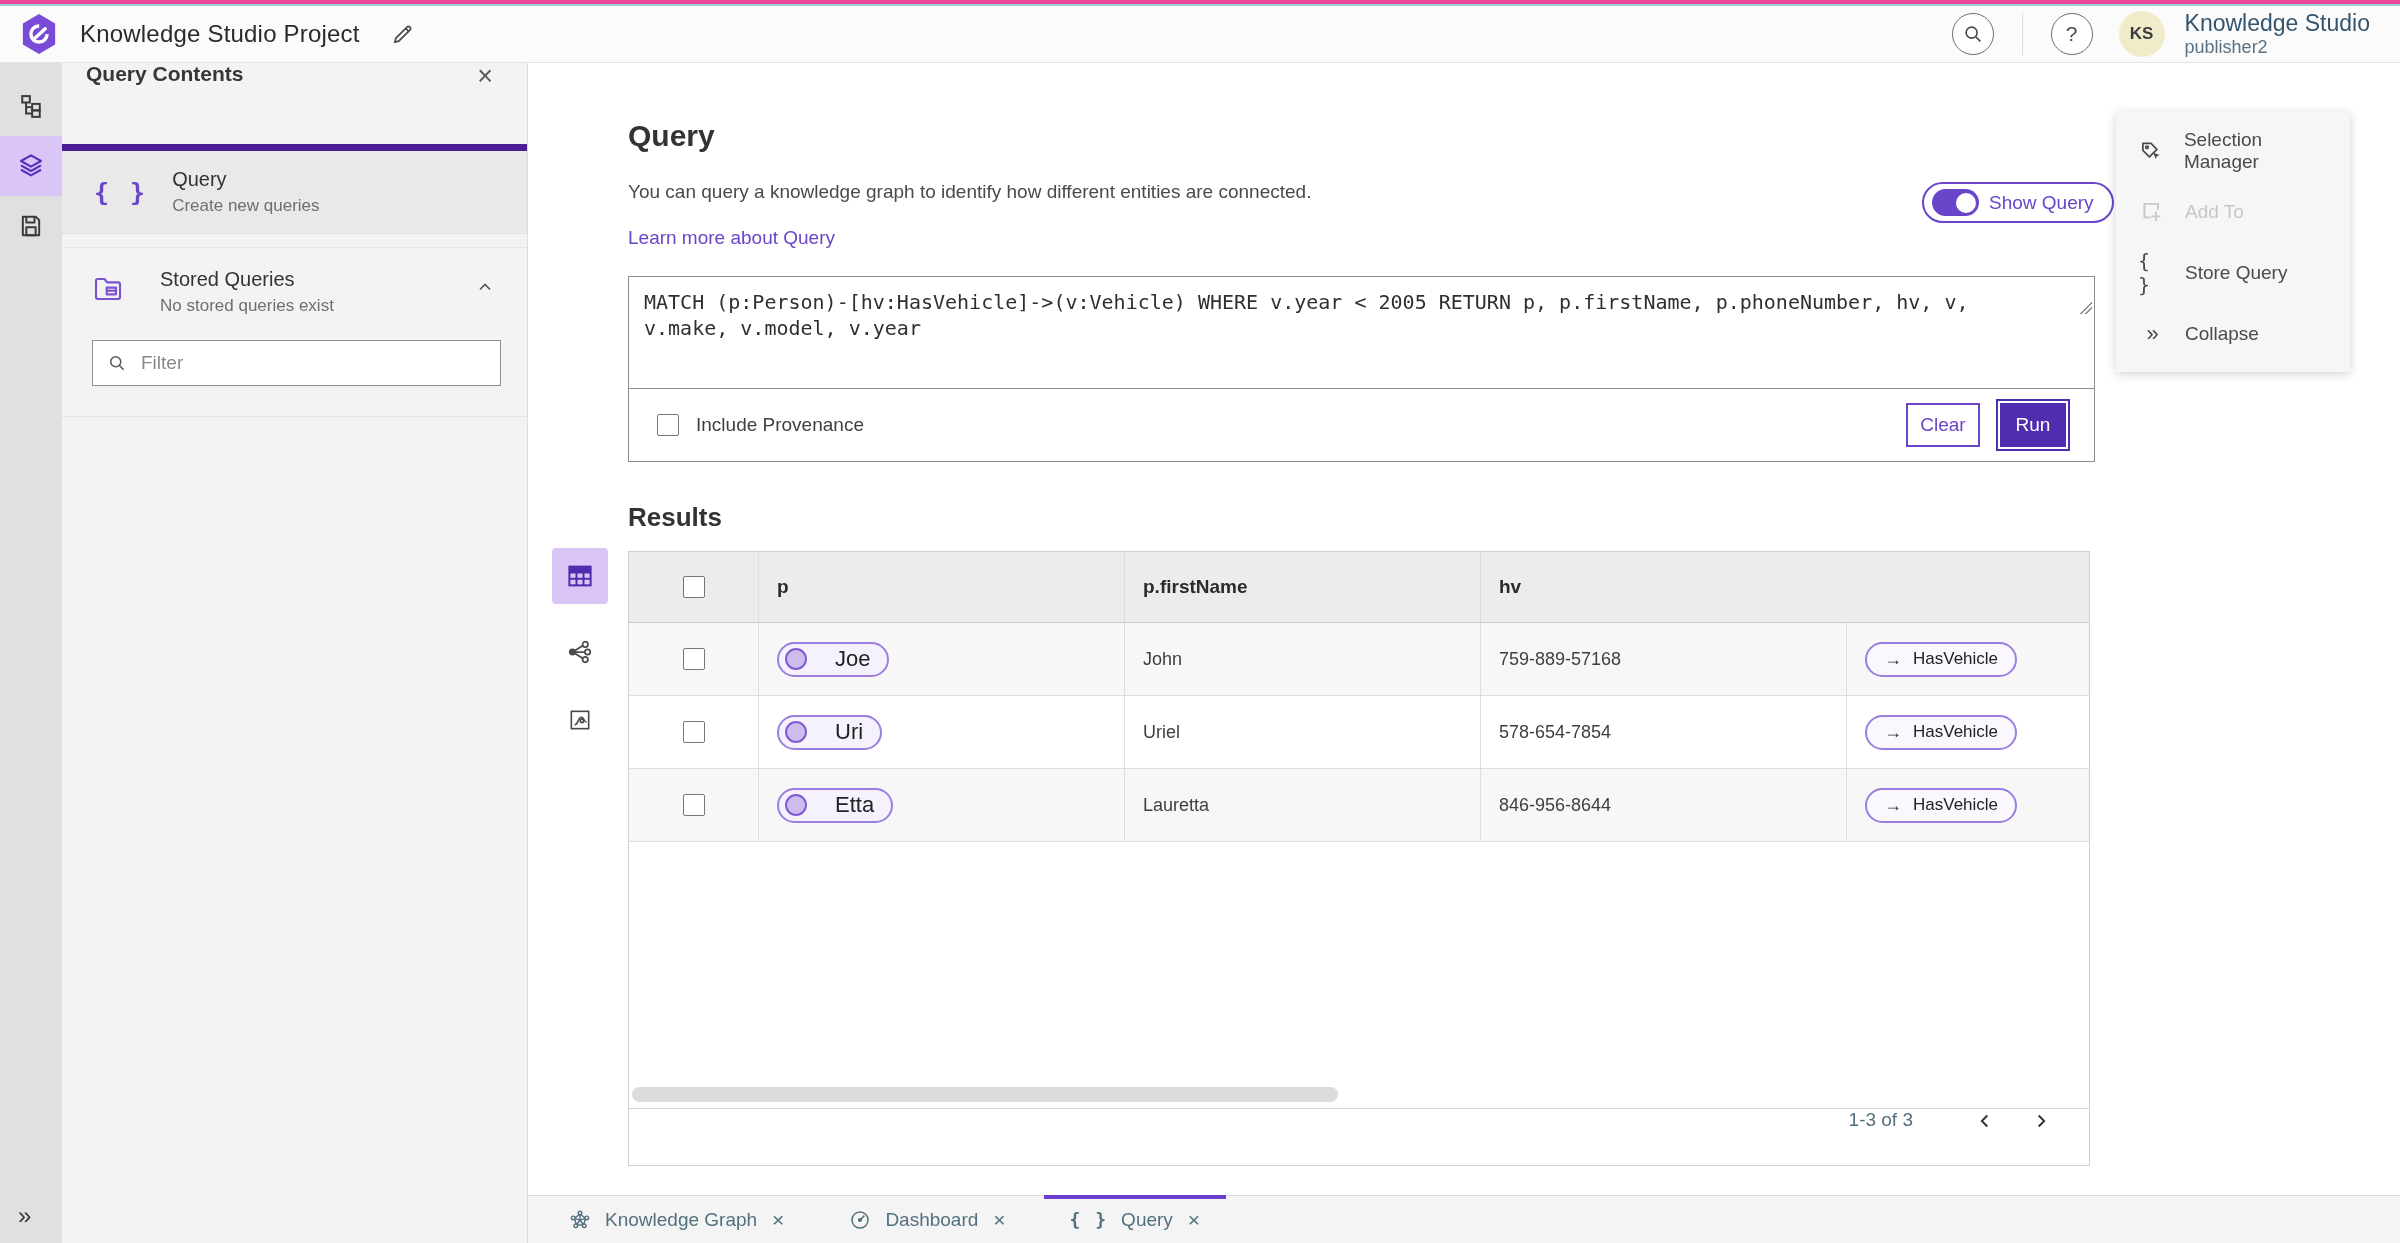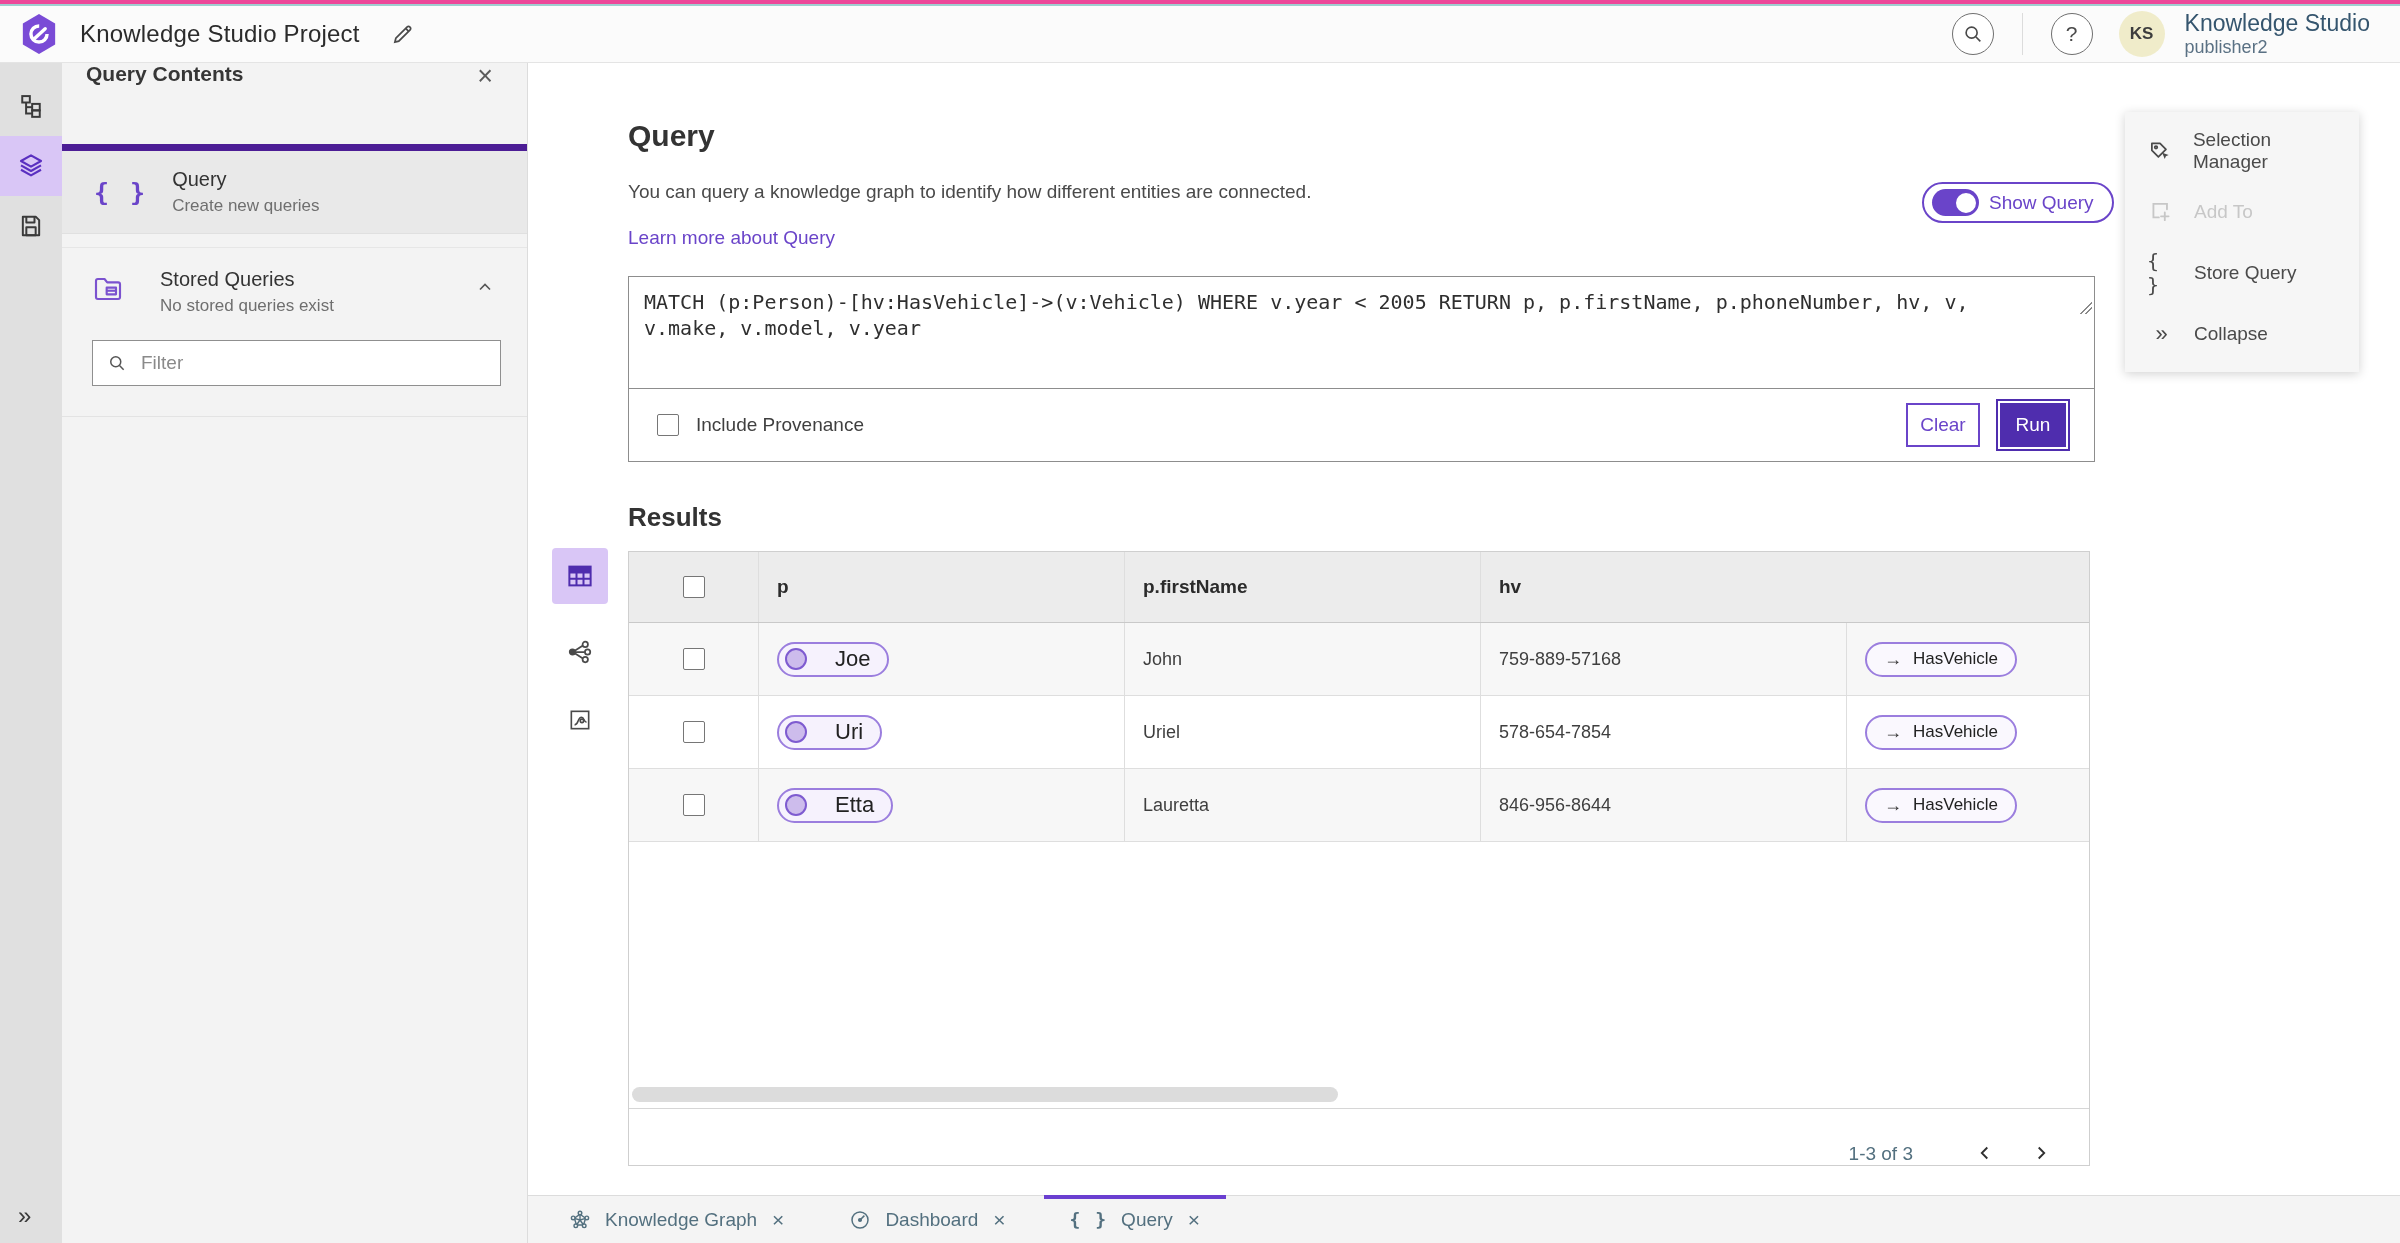--- a/index.html
+++ b/index.html
@@ -152,28 +152,28 @@
     border:2px solid #9b7ede; border-radius:18px; background:#f6f2fd; font-size:22px; color:#222; cursor:pointer;
   }
   .node-dot { width:22px; height:22px; border-radius:50%; background:#cdbcec; border:2px solid #7e5bd0; }
   .edge-pill {
     display:inline-flex; align-items:center; gap:11px; height:35px; padding:0 17px;
     border:2px solid #9b7ede; border-radius:18px; background:#faf8fe; font-size:17px; color:#222; cursor:pointer;
   }
   .edge-arrow { font-size:18px; color:#333; }
   .t-spacer { flex:1; }
   .hscroll { position:absolute; left:3px; bottom:63px; width:706px; height:15px; border-radius:8px; background:#dcdcdc; cursor:pointer; }
-  .t-foot { flex:0 0 57px; border-top:1px solid #d6d6d6; display:flex; align-items:flex-end; justify-content:flex-end; padding-right:26px; }
+  .t-foot { flex:0 0 57px; border-top:1px solid #d6d6d6; display:flex; align-items:flex-start; justify-content:flex-end; padding-right:26px; }
   .page-label { font-size:19px; color:#53707f; margin-right:50px; }
   .page-btn { background:none; border:none; color:#2f2f2f; cursor:pointer; width:44px; display:flex; justify-content:center; }
   .page-btn + .page-btn { margin-left:12px; }
 
   
   .tools-panel {
-    position:absolute; top:50px; right:41px; width:234px; background:#f6f6f6;
+    position:absolute; top:50px; right:50px; width:234px; background:#f6f6f6;
     box-shadow:0 2px 10px rgba(0,0,0,.18); padding:8px 0; z-index:5;
   }
   .tool-item { display:flex; align-items:center; gap:19px; height:61px; padding:0 14px 0 22px; font-size:19px; color:#4a4a4a; cursor:pointer; }
   .tool-item.disabled { color:#c7c7c7; cursor:default; }
   .tool-ico { width:28px; display:flex; justify-content:center; }
   .tool-braces { font-family:"DejaVu Sans Mono",monospace; font-size:20px; letter-spacing:1px; }
   .tool-collapse { font-size:22px; letter-spacing:-1px; }
 
   
   .tabbar { flex:0 0 48px; background:#f4f4f4; border-top:1px solid #dcdcdc; display:flex; align-items:stretch; padding-left:14px; }

